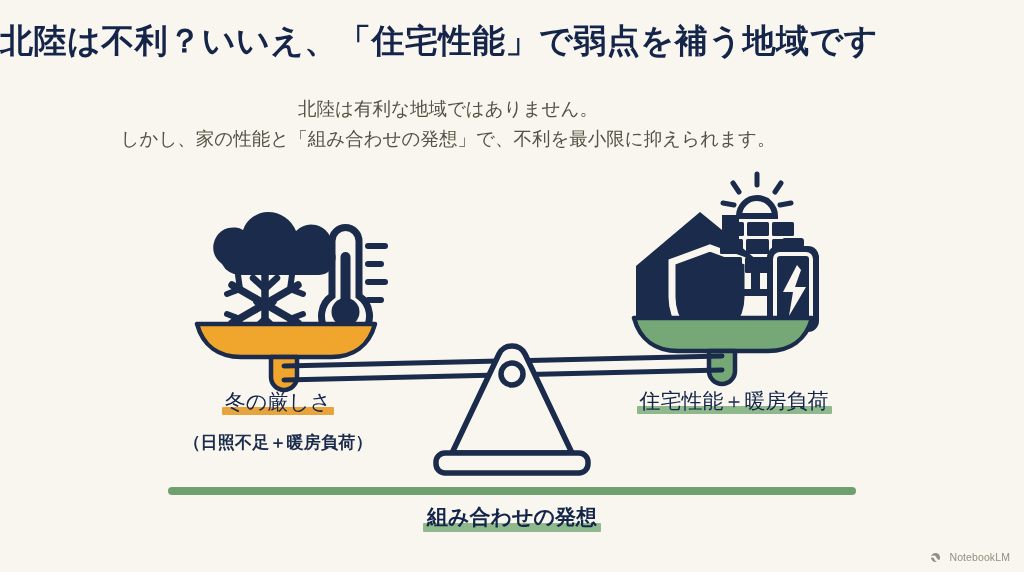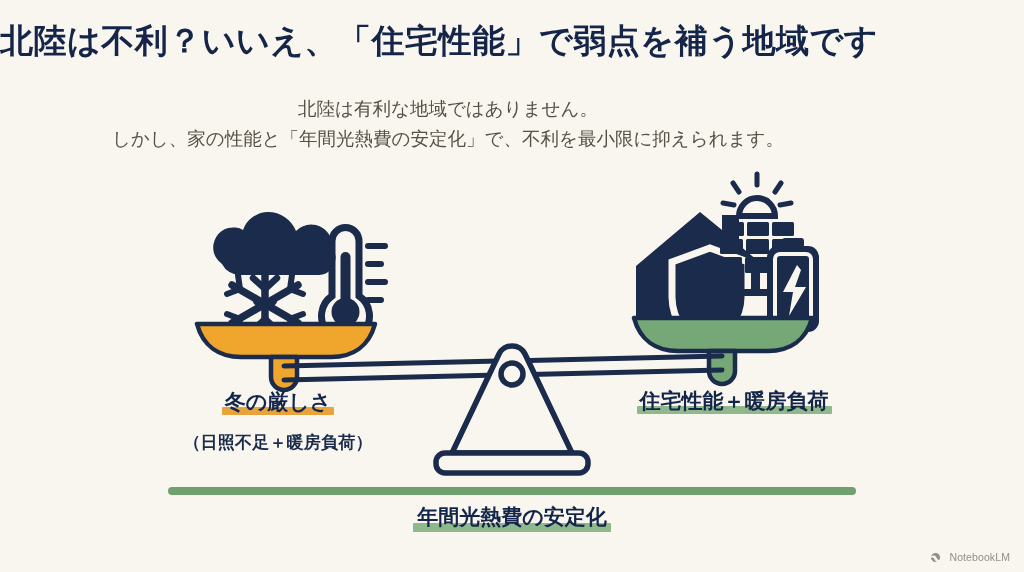--- a/index.html
+++ b/index.html
@@ -69,21 +69,21 @@
     position: absolute;
     text-align: center;
     width: 340px;
   }
   .pan-label.left  { left: 108px;  top: 390px; }
   .pan-label.right { left: 564px;  top: 389px; }
 
   .pan-label .main {
     display: inline-block;
     font-size: 21px;
-    font-weight: bold;
+    font-weight: normal;
     color: #14254A;
     line-height: 1.12;
     padding: 0 3px 1px 3px;
     position: relative;
   }
   .pan-label .main .hl {
     position: absolute;
     left: 0;
     right: 0;
     bottom: 0px;
@@ -155,21 +155,21 @@
 </style>
 </head>
 <body>
 
 <div class="slide">
 
   <div class="title">北陸は不利？いいえ、「住宅性能」で弱点を補う地域です</div>
 
   <div class="subtitle">
     <span class="line1">北陸は有利な地域ではありません。</span>
-    <span class="line2">しかし、家の性能と「年間光熱費の安定化」で、不利を最小限に抑えられます。</span>
+    <span class="line2">しかし、家の性能と「組み合わせの発想」で、不利を最小限に抑えられます。</span>
   </div>
 
   <div class="scene">
     <svg width="1024" height="310" viewBox="0 0 1024 310" xmlns="http://www.w3.org/2000/svg">
 
       <g fill="#1B2B4B">
         <path d="M243 60
                  a27 27 0 0 1 25 -18
                  a30 30 0 0 1 28 19
                  a22 22 0 0 1 20 -6
@@ -315,21 +315,21 @@
       <span class="hl"></span>
       <span class="txt">住宅性能＋暖房負荷</span>
     </div>
   </div>
 
   <div class="bottom-bar"></div>
 
   <div class="bottom-caption">
     <span class="main">
       <span class="hl"></span>
-      <span class="txt">年間光熱費の安定化</span>
+      <span class="txt">組み合わせの発想</span>
     </span>
   </div>
 
   <div class="watermark">
     <span>
       <svg width="11" height="11" viewBox="0 0 12 12" xmlns="http://www.w3.org/2000/svg">
         <path d="M6 1 C3.6 1 1.6 2.7 1.1 5 C1.9 4.2 3.1 3.7 4.3 3.9
                  C5.6 4.1 6.6 5 7.1 6.2 C7.6 7.5 8.8 8.5 10.2 8.6
                  C10.7 7.8 11 6.9 11 6 C11 3.2 8.8 1 6 1 Z
                  M1 6.6 C1.4 9 3.5 11 6 11 C6.6 11 7.2 10.9 7.7 10.7

